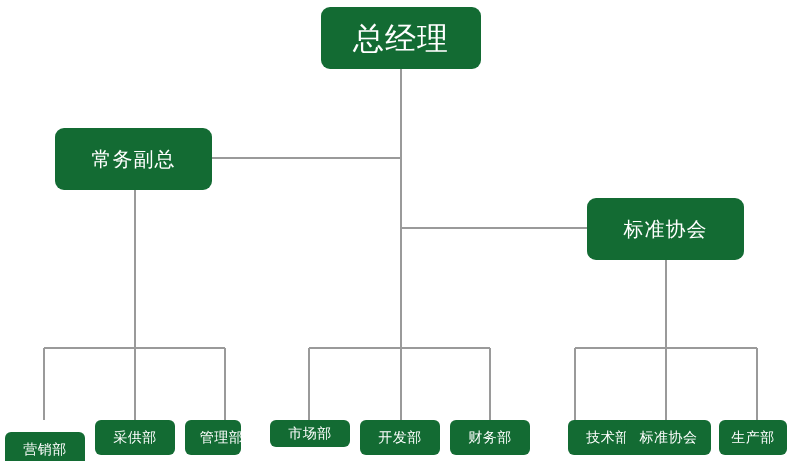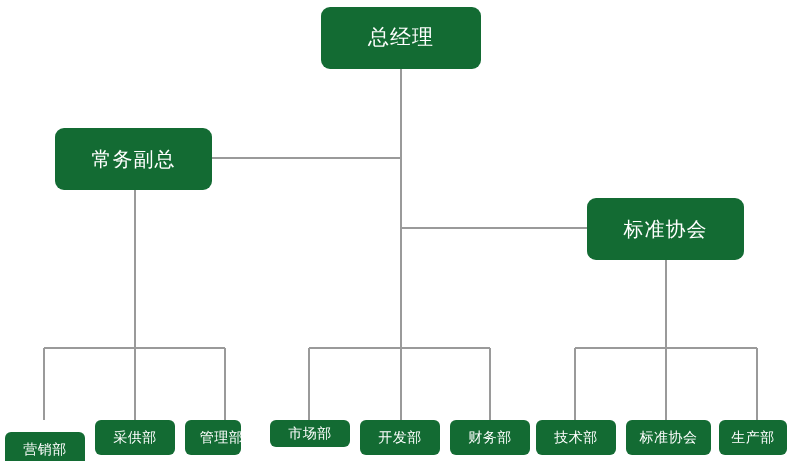--- a/index.html
+++ b/index.html
@@ -37,21 +37,21 @@
     border-radius: 7px;
     display: flex;
     align-items: center;
     justify-content: center;
     text-align: center;
     line-height: 1.1;
     white-space: nowrap;
     letter-spacing: 1px;
   }
   .node.level-top {
-    font-size: 21px;
+    font-size: 31px;
     border-radius: 9px;
   }
   .node.level-two {
     font-size: 20px;
     border-radius: 9px;
   }
   .node.level-leaf {
     font-size: 14px;
     border-radius: 6px;
     letter-spacing: 0.5px;
@@ -111,21 +111,21 @@
       </div>
       <div class="node level-leaf" style="left: 270px; top: 420px; width: 80px; height: 27px;">
         <span>市场部</span>
       </div>
       <div class="node level-leaf" style="left: 360px; top: 420px; width: 80px; height: 35px; text-align: right;">
         <span>开发部</span>
       </div>
       <div class="node level-leaf" style="left: 450px; top: 420px; width: 80px; height: 35px;">
         <span>财务部</span>
       </div>
-      <div class="node level-leaf" style="left: 536px; top: 420px; width: 80px; height: 35px;">
+      <div class="node level-leaf" style="left: 568px; top: 420px; width: 80px; height: 35px;">
         <span>技术部</span>
       </div>
       <div class="node level-leaf" style="left: 626px; top: 420px; width: 85px; height: 35px;">
         <span>标准协会</span>
       </div>
       <div class="node level-leaf" style="left: 719px; top: 420px; width: 68px; height: 35px;">
         <span>生产部</span>
       </div>
     </div>
 

